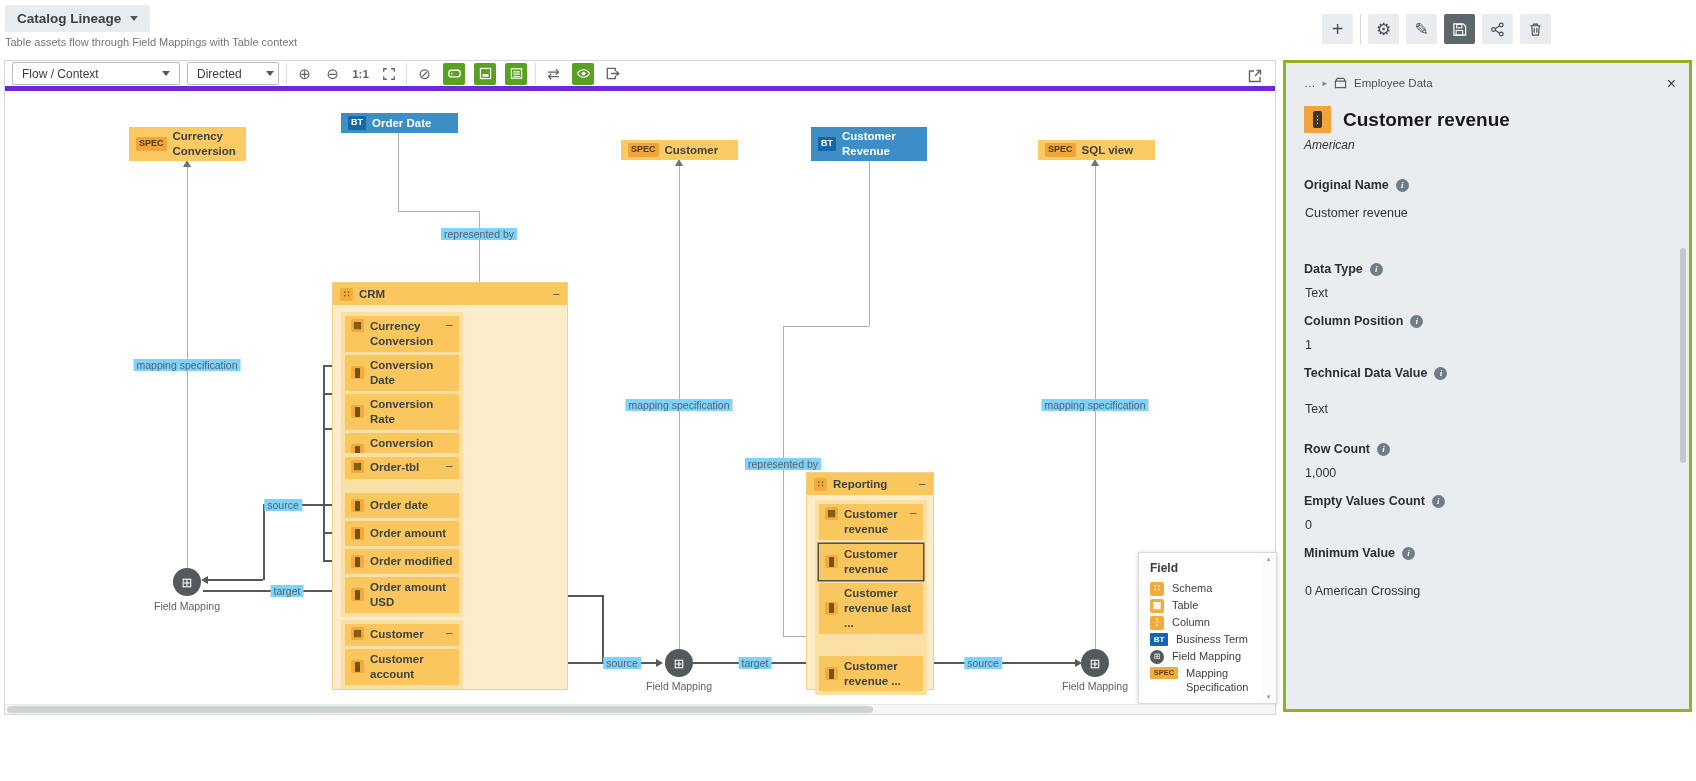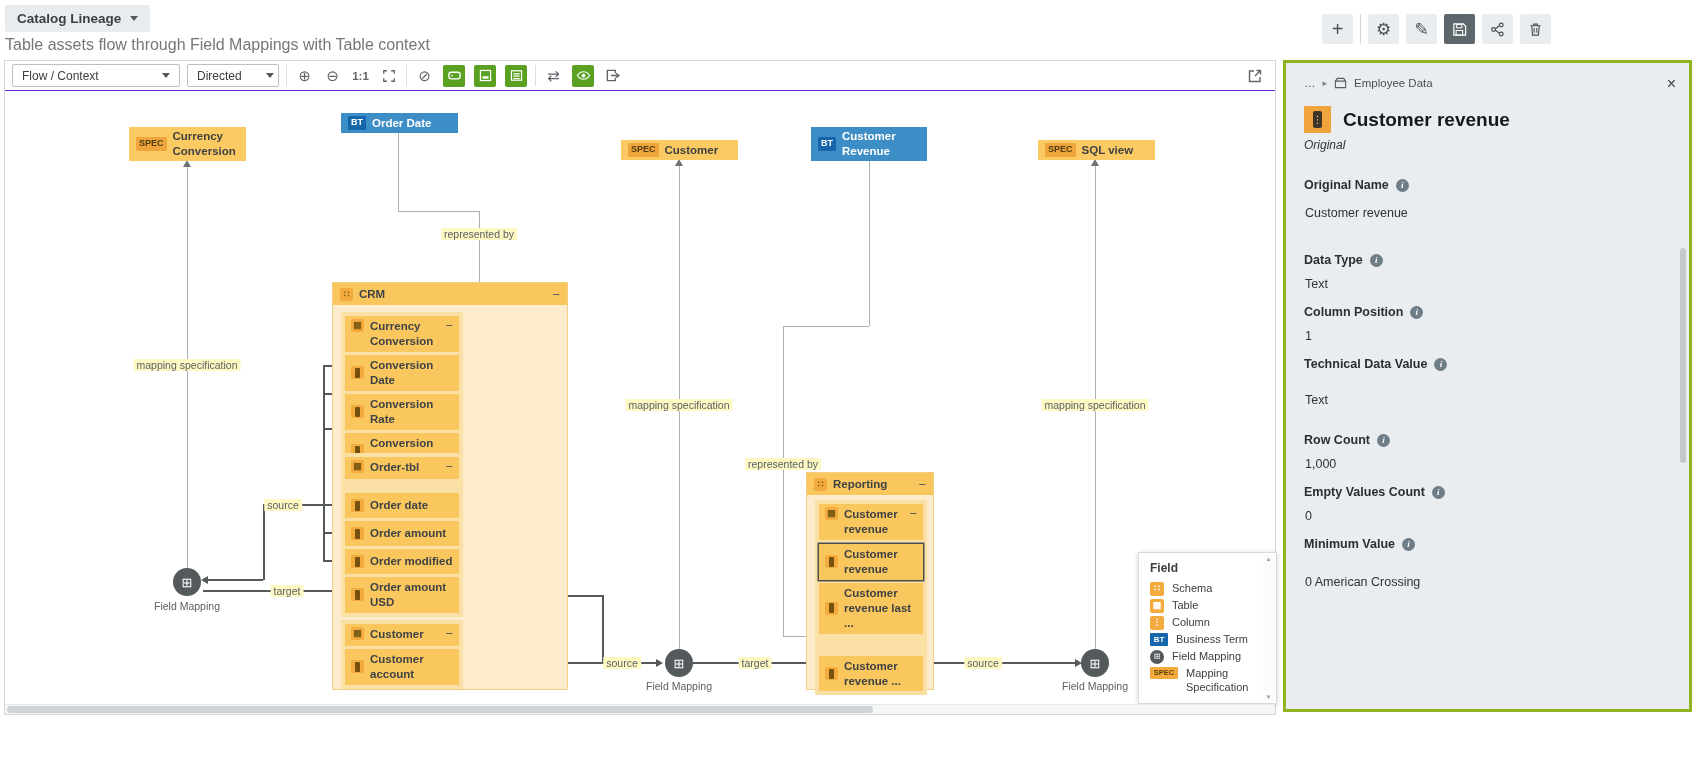--- a/index.html
+++ b/index.html
@@ -7,33 +7,33 @@
     width: 1696px; height: 781px; position: relative; overflow: hidden;
     background: #fff; font-family: "Liberation Sans", sans-serif; color: #333;
   }
   
   .view-btn {
     position: absolute; left: 5px; top: 5px; height: 27px; padding: 0 12px;
     background: #e9ecee; border: none; border-radius: 2px; display: flex; align-items: center; gap: 9px;
     font-family: "Liberation Sans", sans-serif; font-size: 13.5px; font-weight: bold; color: #3c4043; cursor: pointer;
   }
   .caret-down { width: 0; height: 0; border-left: 4px solid transparent; border-right: 4px solid transparent; border-top: 5px solid #55595d; }
-  .subtitle { position: absolute; left: 5px; top: 36px; font-size: 16px; color: #73777a; }
+  .subtitle { position: absolute; left: 5px; top: 36px; font-size: 11px; color: #73777a; }
   .top-actions { position: absolute; left: 1322px; top: 14px; display: flex; align-items: center; gap: 7px; }
   .act-btn {
     width: 31px; height: 30px; background: #e9edf0; border: none; border-radius: 2px;
     display: flex; align-items: center; justify-content: center; color: #4a4f52; cursor: pointer; font-size: 17px;
   }
   .act-btn.active { background: #5d666b; color: #fff; }
   .act-sep { width: 1px; height: 30px; background: #d5d9dc; }
   .plus-glyph { font-size: 20px; font-weight: normal; line-height: 1; }
   
   .canvas { position: absolute; left: 4px; top: 60px; width: 1272px; height: 655px; border: 1px solid #d3d7da; background: #fff; }
   .canvas-toolbar {
-    position: absolute; left: 0; top: 0; width: 100%; height: 30px; border-bottom: 1px solid #6d28d9;
+    position: absolute; left: 0; top: 0; width: 100%; height: 30px; border-bottom: 5px solid #6d28d9;
     display: flex; align-items: center; padding: 0 7px; gap: 7px; background: #fff; z-index: 30;
   }
   .dd { height: 23px; border: 1px solid #b9bfc4; border-radius: 2px; background: #fff; display: flex; align-items: center;
         justify-content: space-between; padding: 0 9px; font-size: 12px; color: #3c4043; cursor: pointer; }
   .dd1 { width: 168px; } .dd2 { width: 92px; gap: 24px; }
   .tb-sep { width: 1px; height: 21px; background: #dcdfe2; }
   .tb-ico { min-width: 21px; height: 22px; display: flex; align-items: center; justify-content: center;
             color: #5f6468; font-size: 15px; cursor: pointer; background: none; border: none; }
   .tb-ico.txt { font-size: 11.5px; font-weight: bold; letter-spacing: 0; }
   .green-btn { width: 22px; height: 22px; background: #5aa122; border: none; border-radius: 2px; margin: 0 1px;
@@ -42,21 +42,21 @@
   
   .hl, .vl { position: absolute; background: #abb0b4; }
   .hl { height: 1px; } .vl { width: 1px; }
   .hl.dark { height: 2px; background: #54595c; } .vl.dark { width: 2px; background: #54595c; }
   .ar { position: absolute; width: 0; height: 0; }
   .ar.up    { border-left: 4px solid transparent; border-right: 4px solid transparent; border-bottom: 7px solid #6d7275; }
   .ar.down  { border-left: 4px solid transparent; border-right: 4px solid transparent; border-top: 7px solid #6d7275; }
   .ar.right { border-top: 4px solid transparent; border-bottom: 4px solid transparent; border-left: 7px solid #54595c; }
   .ar.left  { border-top: 4px solid transparent; border-bottom: 4px solid transparent; border-right: 7px solid #54595c; }
   .edge-label { position: absolute; transform: translate(-50%,-50%); font-size: 10.5px; color: #5c6064;
-                background: #fef9c3; padding: 0 3px; white-space: nowrap; z-index: 5; }
+                background: #7dd3fc; padding: 0 3px; white-space: nowrap; z-index: 5; }
   .spec-node, .bt-node { position: absolute; display: flex; align-items: center; gap: 6px; padding: 2px 7px;
                          font-size: 11.5px; font-weight: bold; line-height: 1.3; cursor: pointer; z-index: 6; }
   .spec-node { background: #fbca63; color: #3f4245; }
   .bt-node { background: #3d8ec6; color: #fff; }
   .badge { font-size: 9px; font-weight: bold; padding: 1px 3px; border-radius: 1px; flex: 0 0 auto; }
   .badge.spec { background: #f0a53c; color: #4f3c10; }
   .badge.bt { background: #1566ab; color: #fff; }
   .schema-box { position: absolute; background: #fdeccb; border: 1px solid #f3cf85; z-index: 4; }
   .schema-header { height: 22px; background: #f9c75e; display: flex; align-items: center; gap: 6px; padding: 0 7px;
                    font-size: 11.5px; font-weight: bold; color: #3f4245; cursor: pointer; }
@@ -104,21 +104,21 @@
   .pn-title { font-size: 19px; font-weight: bold; color: #17191b; }
   .pn-status { margin-top: 5px; font-style: italic; font-size: 12px; color: #2f3336; }
   .pn-meta { margin-top: 27px; font-size: 11.5px; color: #2f3336; }
   .pn-meta-row { margin-bottom: 5px; display: flex; }
   .pn-meta-label { font-weight: bold; width: 79px; flex: 0 0 auto; color: #3c4043; }
   .pn-field-label { font-size: 12.5px; font-weight: bold; color: #2b2f33; display: flex; align-items: center; }
   .pn-field-value { font-size: 12.5px; color: #2f3336; margin-left: 1px; }
   .info-i { display: inline-flex; width: 13px; height: 13px; border-radius: 50%; background: #6f7d87; color: #fff;
             font-size: 9px; font-style: italic; font-family: "Liberation Serif", serif; align-items: center;
             justify-content: center; margin-left: 7px; cursor: pointer; }
-  .mt26 { margin-top: 26px; } .mt34 { margin-top: 33px; }
+  .mt26 { margin-top: 26px; } .mt34 { margin-top: 42px; }
   .vt10 { margin-top: 10px; } .vt14 { margin-top: 14px; } .vt22 { margin-top: 22px; } .vt24 { margin-top: 24px; }
   
   svg { display: block; }
   .dom-icon { width: 13px; height: 12px; }
 </style>
 </head>
 <body>
 
 <button class="view-btn">
   <span>Catalog Lineage</span>
@@ -481,21 +481,21 @@
     <span>Employee Data</span>
   </div>
   <button class="pn-close">×</button>
 
   <div class="pn-title-row">
     <div class="pn-asset-icon">
       <span class="col-pill">⋮</span>
     </div>
     <div class="pn-title">Customer revenue</div>
   </div>
-  <div class="pn-status">Original</div>
+  <div class="pn-status">American</div>
 
 
   <div class="pn-field-label mt26">
     <span>Original Name</span>
     <span class="info-i">i</span>
   </div>
   <div class="pn-field-value vt14">Customer revenue</div>
 
   <div class="pn-field-label mt34">
     <span>Data Type</span>

